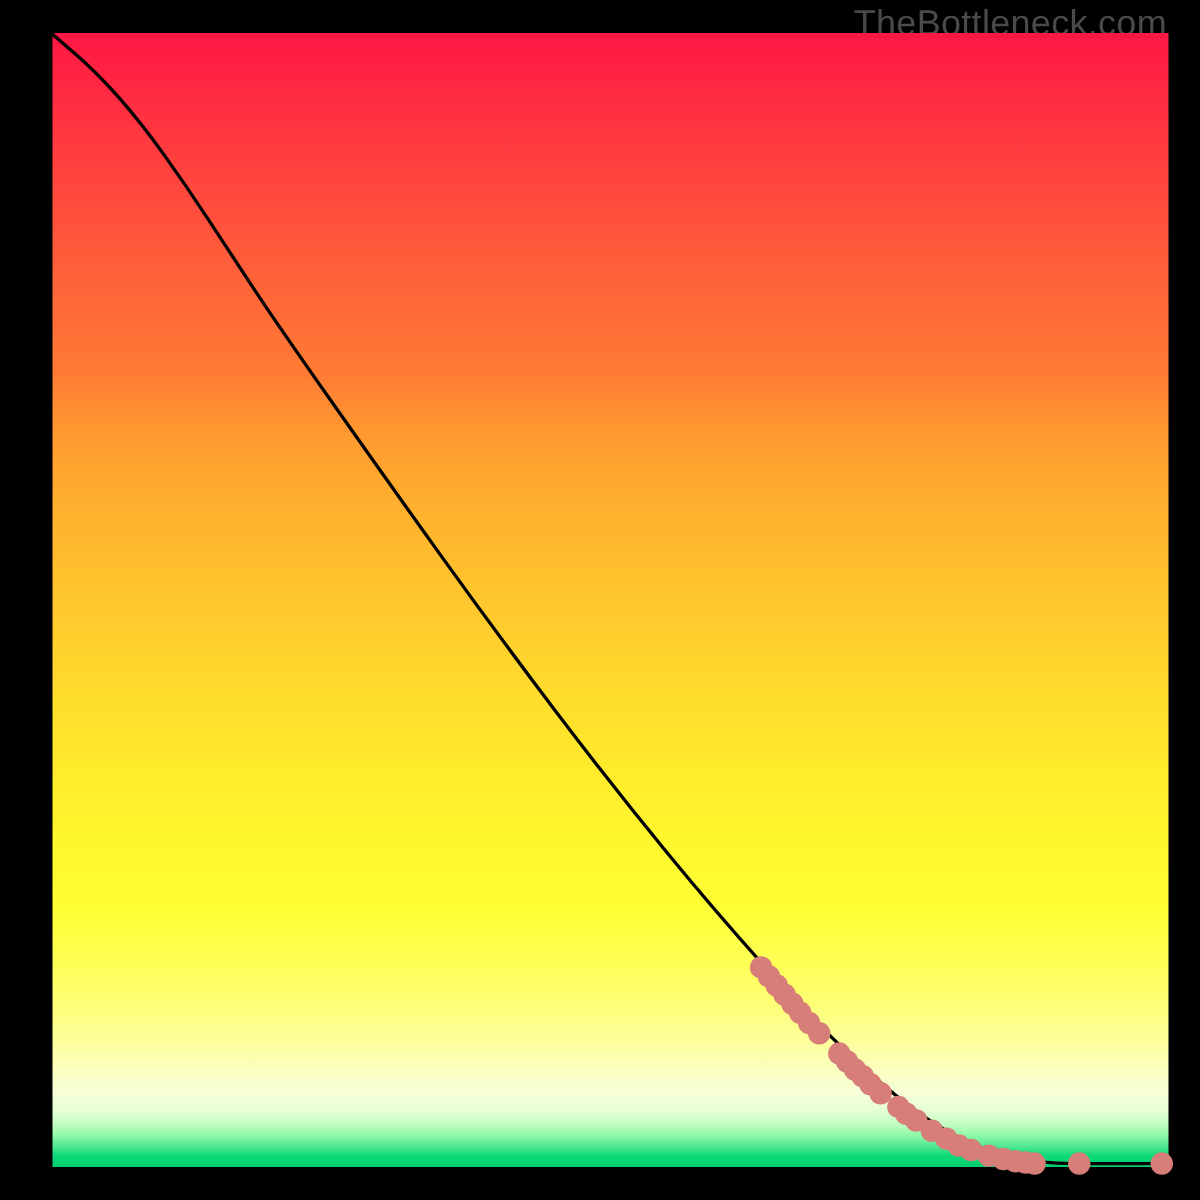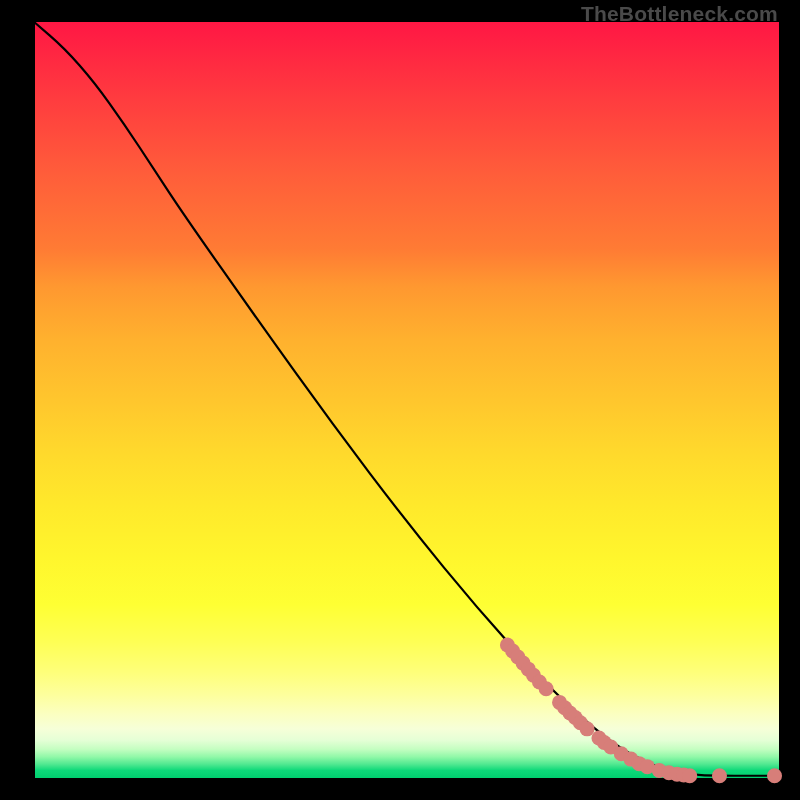--- a/index.html
+++ b/index.html
@@ -43,23 +43,23 @@
       #4fe890 98.2%,
       #0dd979 99%,
       #00cf6f 100%
     );
   }
   .watermark {
     position: absolute;
     top: 2px;
     right: 22px;
     font-family: Arial, Helvetica, sans-serif;
-    font-size: 21px;
+    font-size: 24px;
     color: #4a4a4a;
-    font-weight: 700;
+    font-weight: 400;
     letter-spacing: 0.2px;
   }
   svg.curve {
     position: absolute;
     left: 0; top: 0;
     width: 100%; height: 100%;
     overflow: visible;
   }
   .pt {
     fill: #d77e79;

